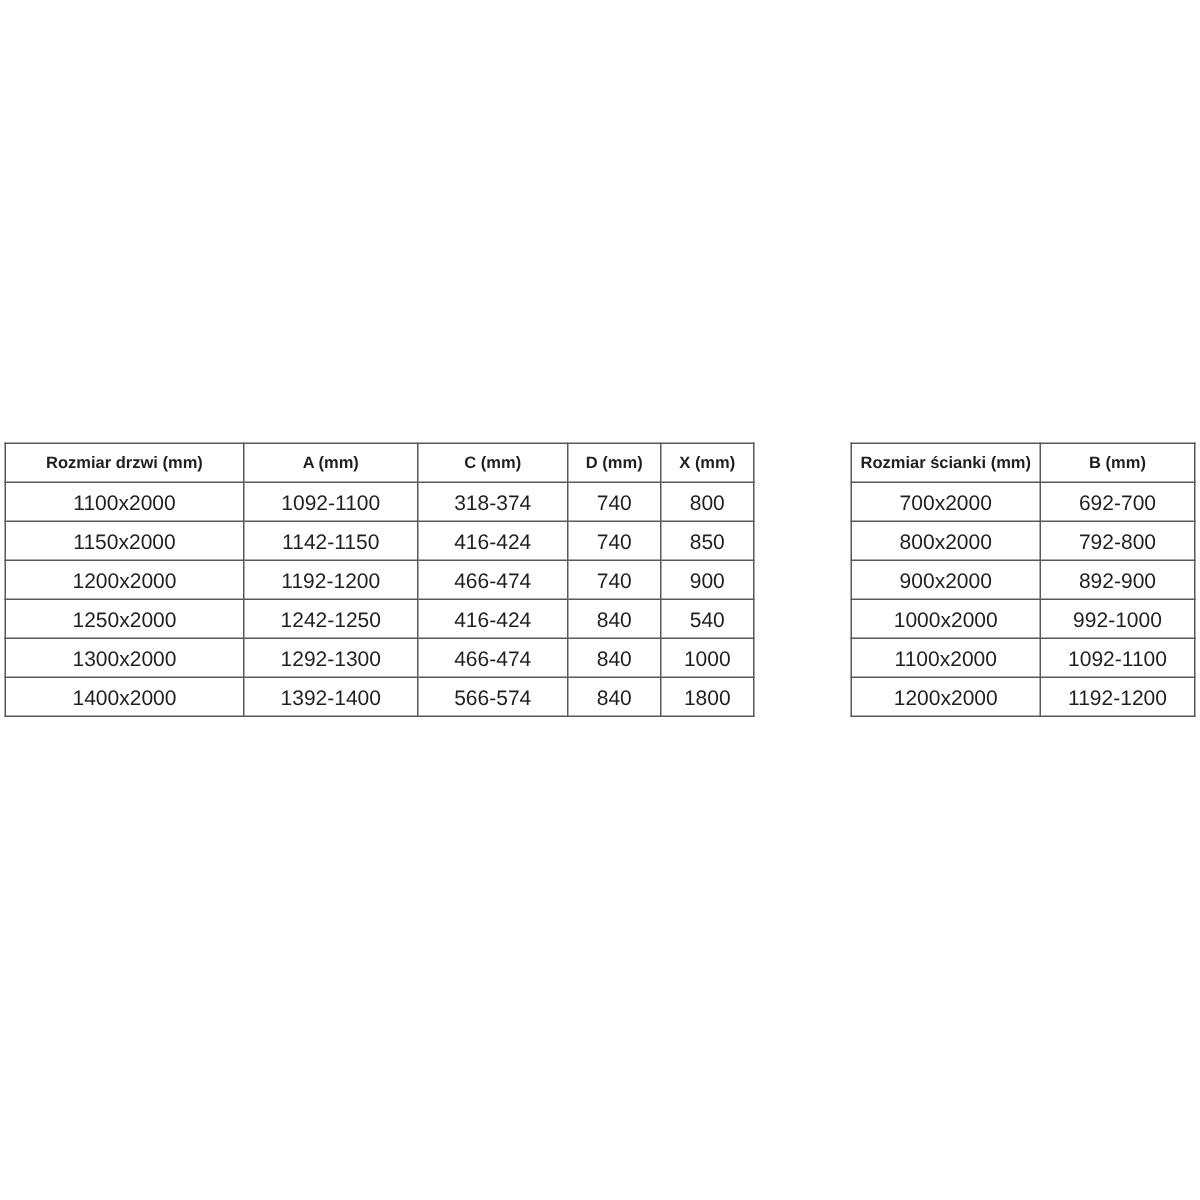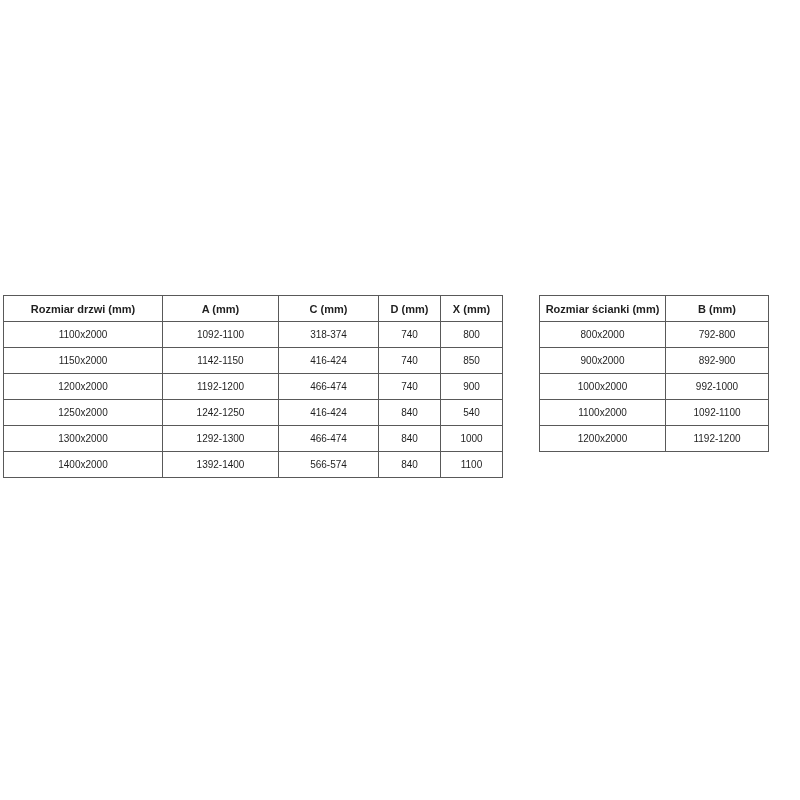--- a/index.html
+++ b/index.html
@@ -27,33 +27,33 @@
     vertical-align: middle;
     padding: 0;
     overflow: hidden;
     white-space: nowrap;
   }
   table.spec th {
     font-size: 11px;
     font-weight: bold;
   }
   table.spec td {
-    font-size: 10px;
+    font-size: 14px;
     font-weight: normal;
   }
   table.spec tr { height: 26px; }
 
   .left-table { left: 3px; top: 295px; width: 499px; }
   .left-table .c1 { width: 159px; }
   .left-table .c2 { width: 116px; }
   .left-table .c3 { width: 100px; }
   .left-table .c4 { width: 62px; }
   .left-table .c5 { width: 62px; }
 
-  .right-table { left: 539px; top: 295px; width: 229px; }
+  .right-table { left: 567px; top: 295px; width: 229px; }
   .right-table .c1 { width: 126px; }
   .right-table .c2 { width: 103px; }
 </style>
 </head>
 <body>
 
 <div class="canvas">
 
   <table class="spec left-table">
     <colgroup>
@@ -106,37 +106,41 @@
         <td>1292-1300</td>
         <td>466-474</td>
         <td>840</td>
         <td>1000</td>
       </tr>
       <tr>
         <td>1400x2000</td>
         <td>1392-1400</td>
         <td>566-574</td>
         <td>840</td>
-        <td>1100</td>
+        <td>1800</td>
       </tr>
     </tbody>
   </table>
 
   <table class="spec right-table">
     <colgroup>
       <col class="c1">
         <col class="c2">
     </colgroup>
     <thead>
       <tr>
         <th>Rozmiar ścianki (mm)</th>
         <th>B (mm)</th>
       </tr>
     </thead>
     <tbody>
+      <tr>
+        <td>700x2000</td>
+        <td>692-700</td>
+      </tr>
       <tr>
         <td>800x2000</td>
         <td>792-800</td>
       </tr>
       <tr>
         <td>900x2000</td>
         <td>892-900</td>
       </tr>
       <tr>
         <td>1000x2000</td>

